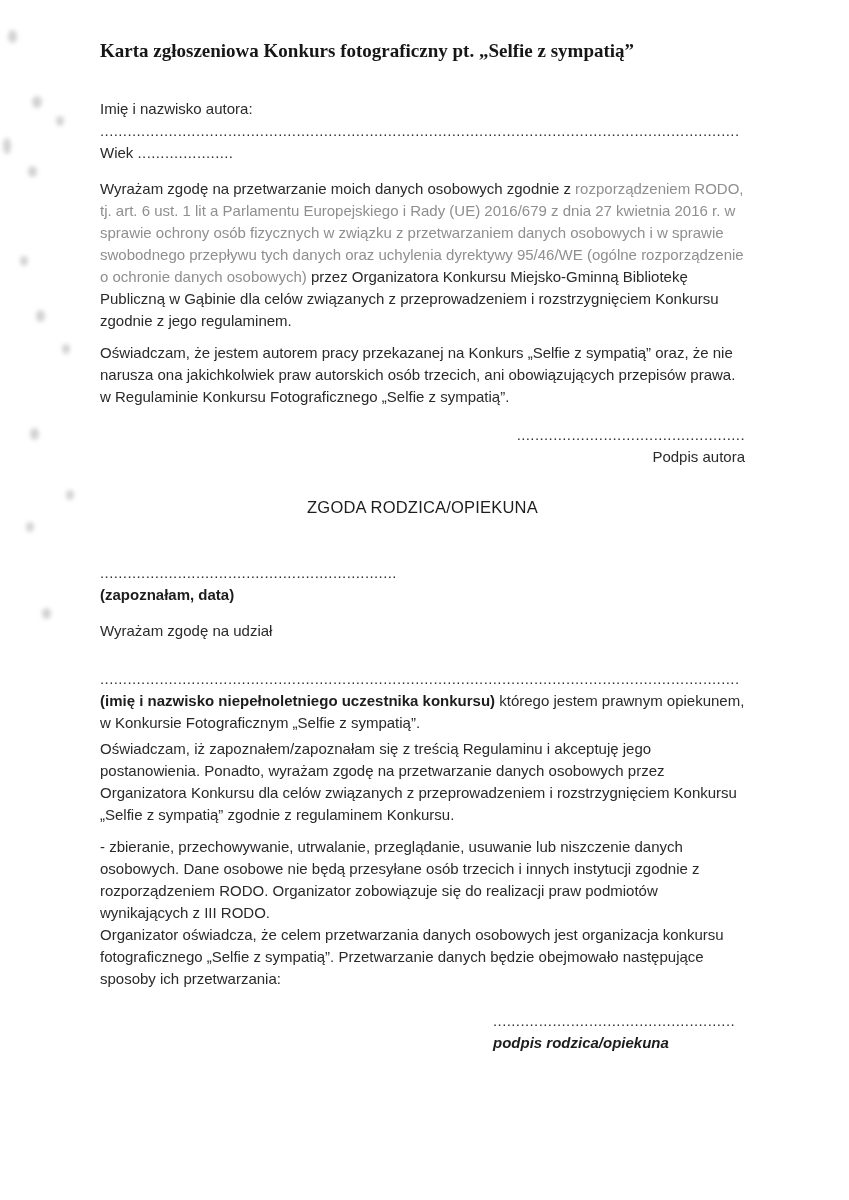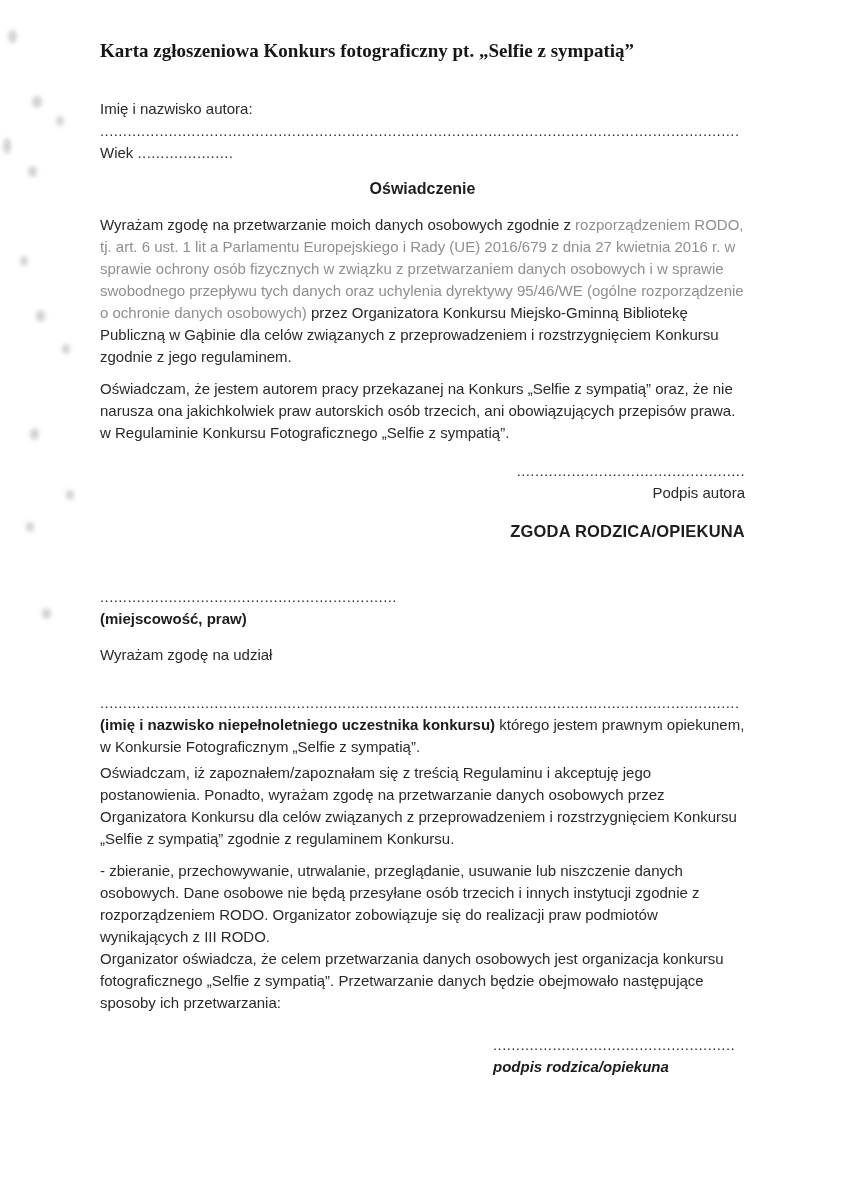--- a/index.html
+++ b/index.html
@@ -37,24 +37,24 @@
     color: #2e2e2e;
   }
   .heading1 {
     margin-top: 14px;
     font-weight: bold;
     font-size: 16px;
     text-align: center;
     color: #1d1d1d;
   }
   .heading2 {
-    margin-top: 16px;
-    font-weight: bold;
+    margin-top: 28px;
+    font-weight: normal;
     font-size: 16.5px;
-    text-align: right;
+    text-align: center;
     color: #1d1d1d;
     letter-spacing: 0.2px;
   }
   p { margin: 0; }
   .p1 { margin-top: 14px; }
   .p2 { margin-top: 10px; }
   .gray { color: #8f8f8f; margin-top: 40px; }
   .sig-author { margin-top: 16px; text-align: right; }
   .place-block { margin-top: 44px; }
   .bold { font-weight: bold; color: #1d1d1d; }
@@ -92,39 +92,38 @@
   <div class="content">
 
     <h1 class="title">Karta zgłoszeniowa Konkurs fotograficzny pt. „Selfie z sympatią”</h1>
 
     <div class="block-author">
       <div>Imię i nazwisko autora:</div>
       <div class="dots">............................................................................................................................................</div>
       <div><span>Wiek</span> <span class="dots">.....................</span></div>
     </div>
 
-    <div class="heading1">Oświadczenie</div>
 
     <p class="p1"><span>Wyrażam zgodę na przetwarzanie moich danych osobowych zgodnie z </span><span class="gray">rozporządzeniem RODO, tj. art. 6 ust. 1 lit a Parlamentu Europejskiego i Rady (UE) 2016/679 z dnia 27 kwietnia 2016 r. w sprawie ochrony osób fizycznych w związku z przetwarzaniem danych osobowych i w sprawie swobodnego przepływu tych danych oraz uchylenia dyrektywy 95/46/WE (ogólne rozporządzenie o ochronie danych osobowych)</span><span> przez Organizatora Konkursu Miejsko-Gminną Bibliotekę Publiczną w Gąbinie dla celów związanych z przeprowadzeniem i rozstrzygnięciem Konkursu zgodnie z jego regulaminem.</span></p>
 
     <div class="p2">
       <p>Oświadczam, że jestem autorem pracy przekazanej na Konkurs „Selfie z sympatią” oraz, że nie narusza ona jakichkolwiek praw autorskich osób trzecich, ani obowiązujących przepisów prawa.</p>
       <p>w Regulaminie Konkursu Fotograficznego „Selfie z sympatią”.</p>
     </div>
 
     <div class="sig-author">
       <div class="dots">..................................................</div>
       <div>Podpis autora</div>
     </div>
 
     <div class="heading2">ZGODA RODZICA/OPIEKUNA</div>
 
     <div class="place-block">
       <div class="dots">.................................................................</div>
-      <div class="bold">(miejscowość, praw)</div>
+      <div class="bold">(zapoznałam, data)</div>
     </div>
 
     <div class="consent-line">Wyrażam zgodę na udział</div>
 
     <div class="dots full-dots">............................................................................................................................................</div>
 
     <p><span class="bold">(imię i nazwisko niepełnoletniego uczestnika konkursu)</span><span> którego jestem prawnym opiekunem, w Konkursie Fotograficznym „Selfie z sympatią”.</span></p>
 
     <p class="gp1">Oświadczam, iż zapoznałem/zapoznałam się z treścią Regulaminu i akceptuję jego postanowienia. Ponadto, wyrażam zgodę na przetwarzanie danych osobowych przez Organizatora Konkursu dla celów związanych z przeprowadzeniem i rozstrzygnięciem Konkursu „Selfie z sympatią” zgodnie z regulaminem Konkursu.</p>
 

